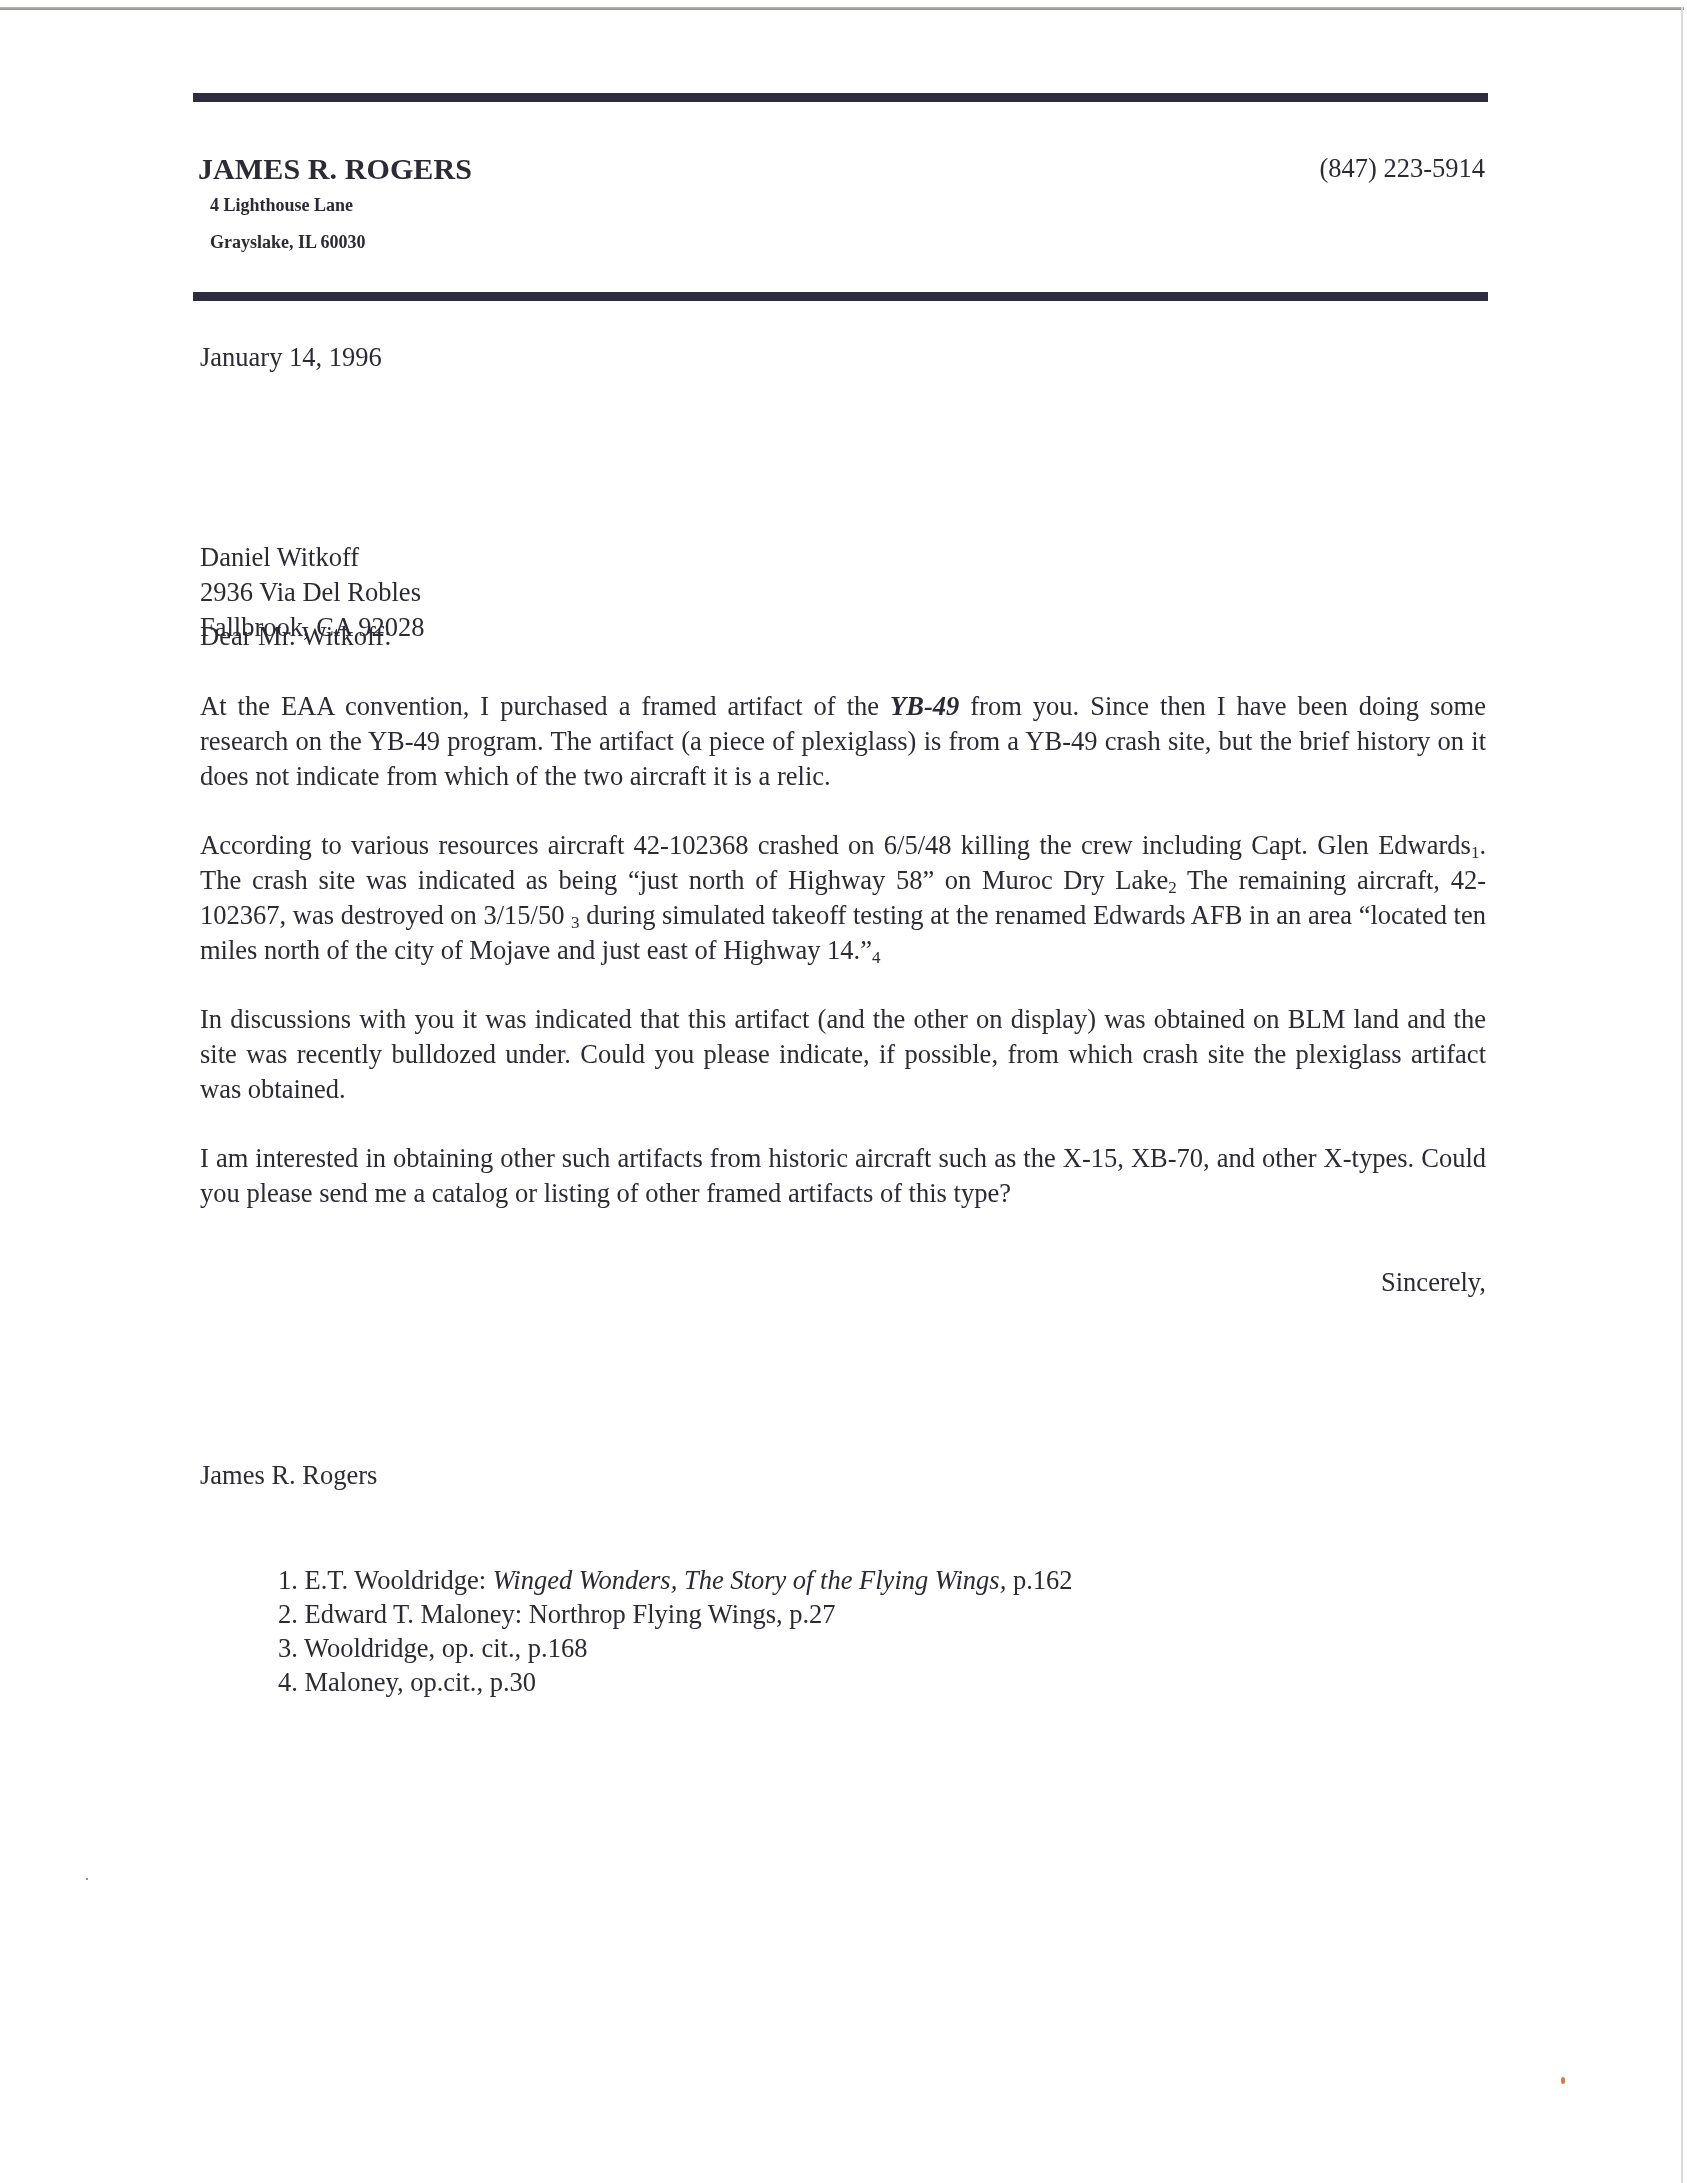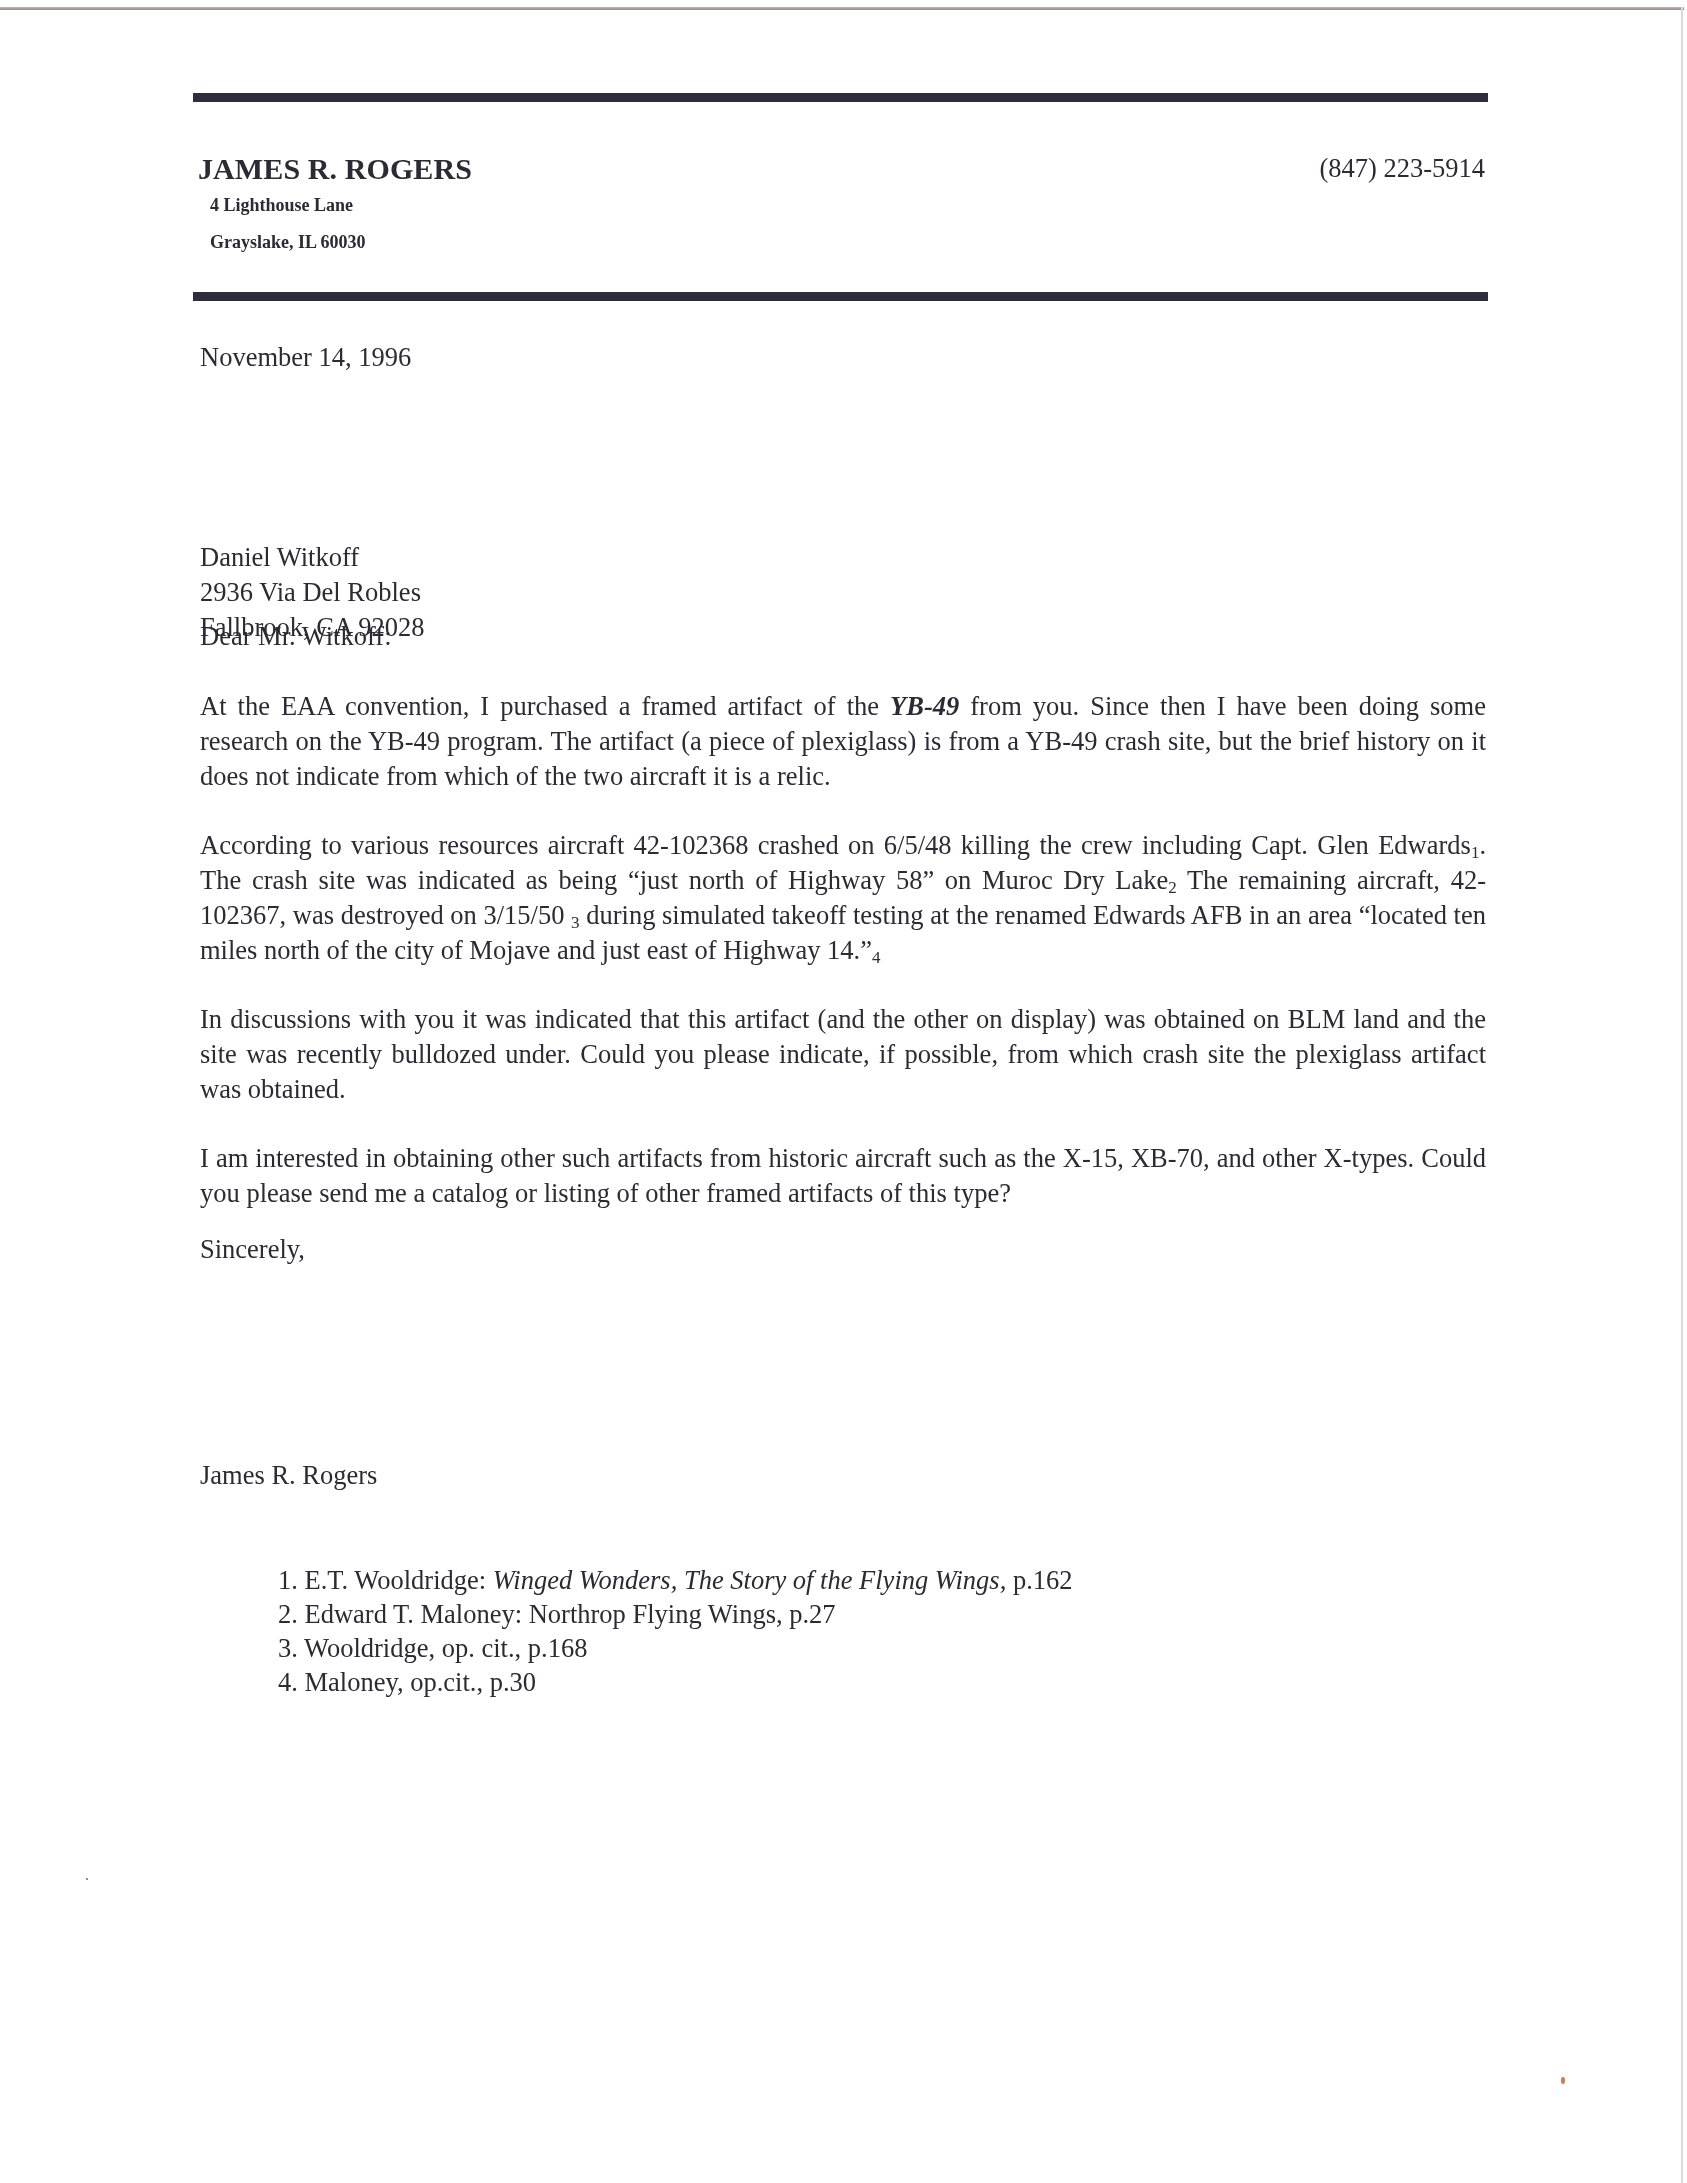--- a/index.html
+++ b/index.html
@@ -66,21 +66,21 @@
     .recipient { top: 500px; margin-top: 40px; }
     .salutation { top: 619px; }
     .para {
       text-align: justify;
       text-align-last: left;
     }
     .p1 { top: 689px; }
     .p2 { top: 828px; }
     .p3 { top: 1002px; }
     .p4 { top: 1141px; }
-    .closing { top: 1232px; }
+    .closing { top: 1265px; text-align: right; }
     .signature { top: 1458px; }
 
     .i { font-style: italic; text-align: right; }
     .bi { font-style: italic; font-weight: bold; }
     sub { font-size: 17px; line-height: 0; vertical-align: -4px; }
 
     .footnotes {
       position: absolute;
       left: 278px;
       top: 1563px;
@@ -109,21 +109,21 @@
 
 <div class="letterhead-left">
   <div class="lh-name">JAMES R. ROGERS</div>
   <div class="lh-addr">4 Lighthouse Lane</div>
   <div class="lh-addr">Grayslake, IL 60030</div>
 </div>
 <div class="lh-phone">(847) 223-5914</div>
 
 <div class="rule bottom"></div>
 
-<div class="text date">November 14, 1996</div>
+<div class="text date">January 14, 1996</div>
 
 <div class="text recipient">
   <div>Daniel Witkoff</div>
   <div>2936 Via Del Robles</div>
   <div>Fallbrook, CA  92028</div>
 </div>
 
 <div class="text salutation">Dear Mr. Witkoff:</div>
 
 <div class="text para p1"><span>At the EAA convention, I purchased a framed artifact of the </span><span class="bi">YB-49</span><span> from you. Since then I have been doing some research on the YB-49 program. The artifact (a piece of plexiglass) is from a YB-49 crash site, but the brief history on it does not indicate from which of the two aircraft it is a relic.</span></div>

